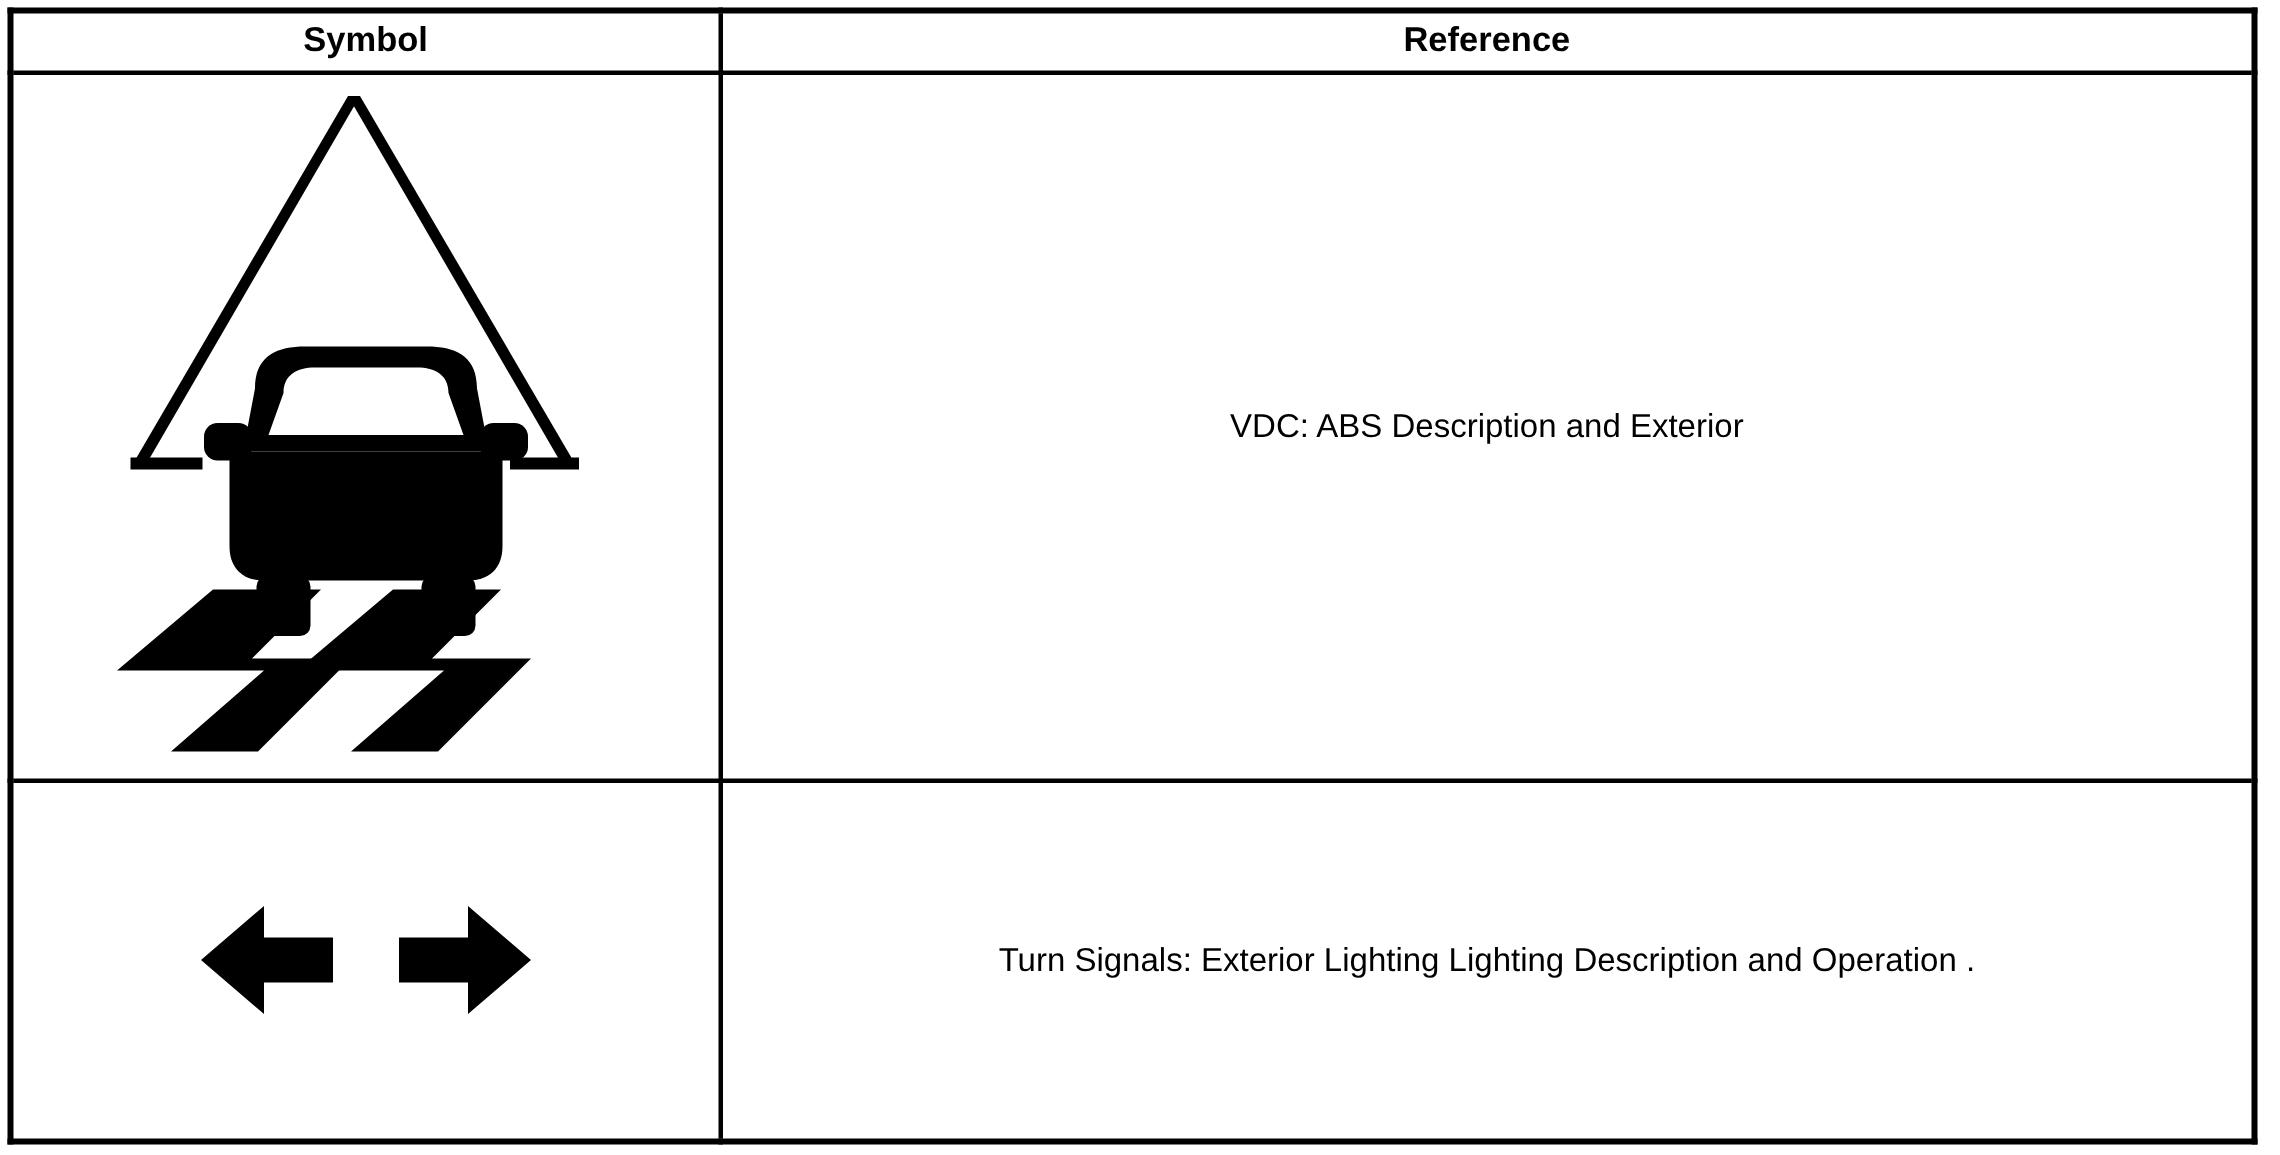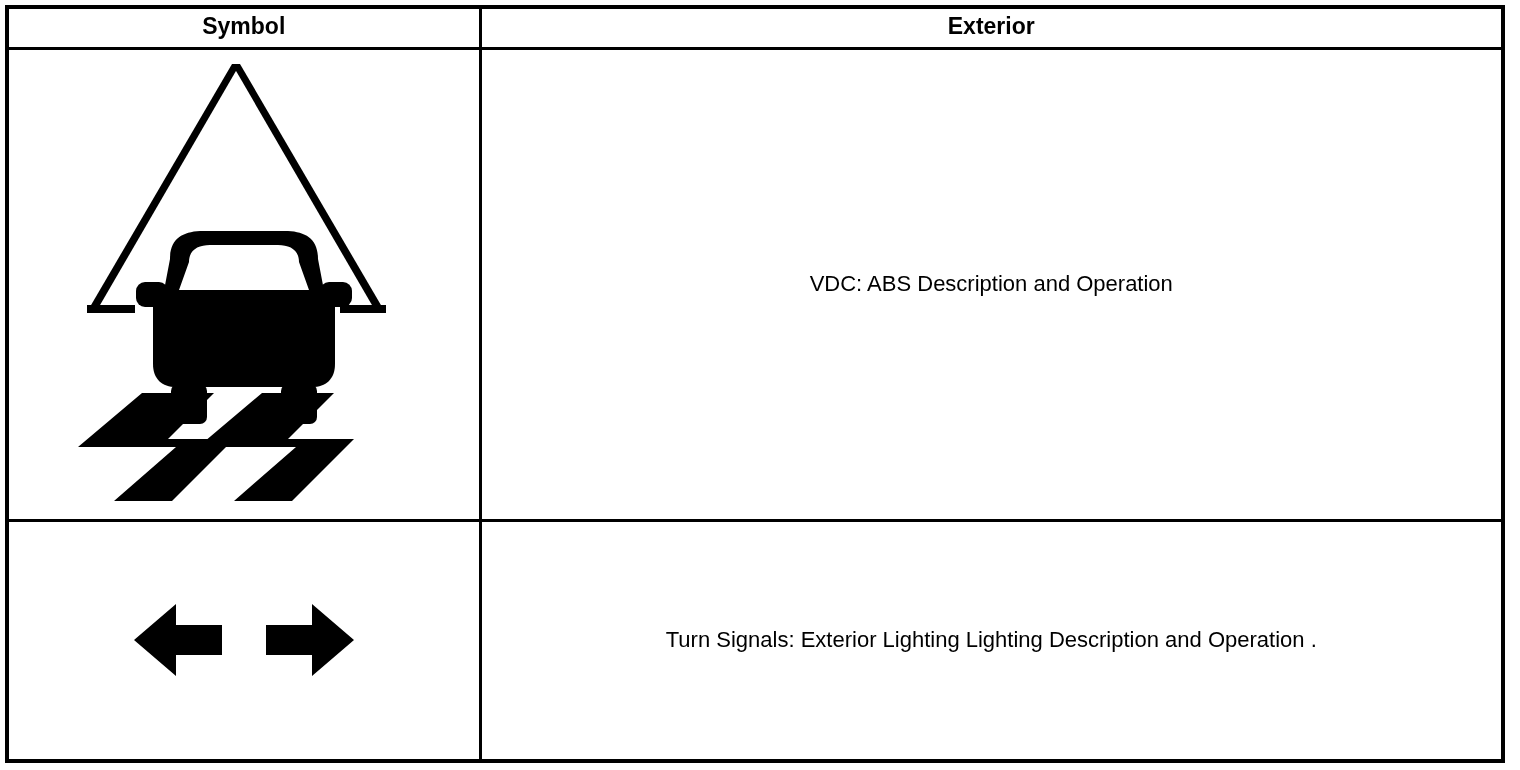--- a/index.html
+++ b/index.html
@@ -104,21 +104,21 @@
       <col class="col-symbol">
       <col class="col-reference">
     </colgroup>
 
     <thead>
       <tr class="head-row">
         <th class="cell-symbol">
           <span class="head-label">Symbol</span>
         </th>
         <th class="cell-reference">
-          <span class="head-label">Exterior</span>
+          <span class="head-label">Reference</span>
         </th>
       </tr>
     </thead>
 
     <tbody>
 
       <tr class="row-vdc">
         <td class="cell-symbol">
           <div class="symbol-cell-inner">
             <svg class="icon-vdc" width="340" height="460" viewBox="0 0 340 460" shape-rendering="geometricPrecision">
@@ -186,21 +186,21 @@
                          L50,447
                          L112,393
                          L14,393
                          Z" transform="translate(110,0)"></path>
               </g>
             </svg>
           </div>
         </td>
 
         <td class="cell-reference">
-          <span class="ref-text">VDC: ABS Description and Operation</span>
+          <span class="ref-text">VDC: ABS Description and Exterior</span>
         </td>
       </tr>
 
       <tr class="row-turn">
         <td class="cell-symbol">
           <div class="symbol-cell-inner">
             <svg class="icon-turn" width="220" height="80" viewBox="0 0 220 80" shape-rendering="geometricPrecision">
 
               <polygon points="0,40 42,4 42,25 88,25 88,55 42,55 42,76" fill="#000000"></polygon>
 

